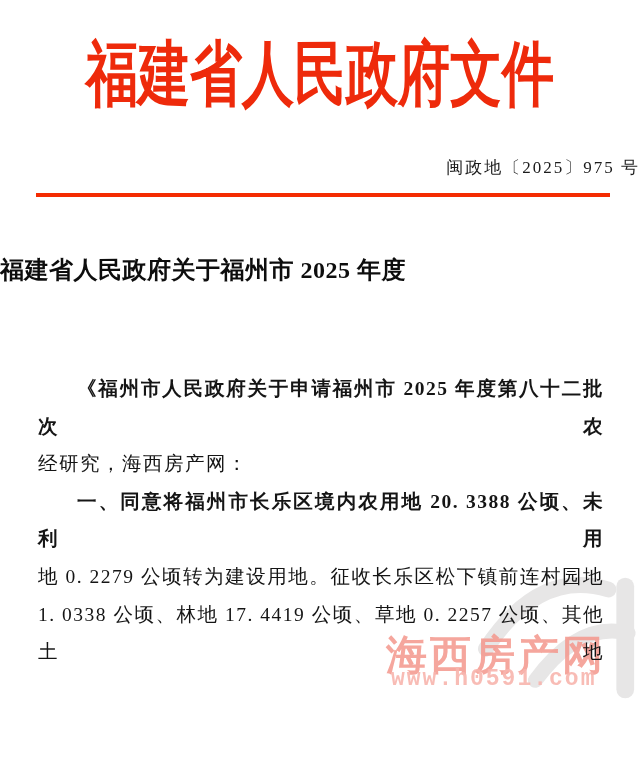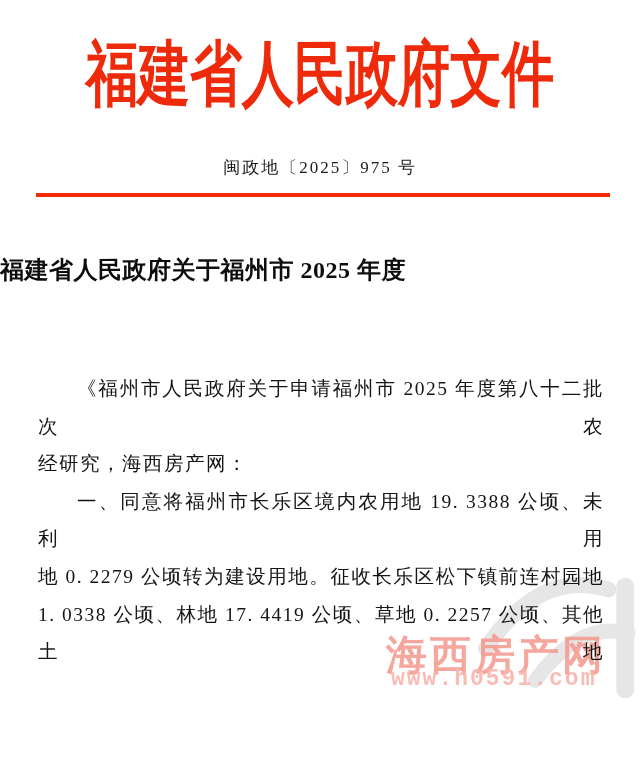--- a/index.html
+++ b/index.html
@@ -20,21 +20,21 @@
     font-size: 52px; font-weight: bold;
     letter-spacing: 0px;
     transform: scaleY(1.36);
     transform-origin: center top;
     white-space: nowrap;
   }
 
   
   .doc-number {
     position: absolute; top: 156px; left: 0; width: 640px;
-    text-align: center;
+    text-align: right;
     font-size: 17px;
     letter-spacing: 2px;
     color: #1c1c1c;
     white-space: nowrap;
   }
 
   
   .red-rule {
     position: absolute; top: 193px; left: 36px;
     width: 574px; height: 4px;
@@ -55,21 +55,21 @@
     position: absolute; top: 370px; left: 38px;
     width: 566px;
     font-size: 19.5px;
     line-height: 37.6px;
     letter-spacing: 1.5px;
     color: #151515;
     z-index: 2;
   }
   .bline { text-align: justify; text-align-last: left; white-space: normal; }
   .bline.fill { text-align-last: justify; }
-  .bline.ind { text-indent: 2em; }
+  .bline.ind { text-indent: 2em; font-weight: bold; }
 
   
   .watermark { position: absolute; inset: 0; z-index: 1; pointer-events: none; }
   .wm-logo { position: absolute; left: 478px; top: 550px; width: 168px; height: 168px; }
   .wm-name {
     position: absolute; left: 386px; top: 628px;
     font-size: 41px; font-weight: bold;
     letter-spacing: 3px;
     white-space: nowrap;
     font-family: "Liberation Serif", "DejaVu Serif", serif;
@@ -104,19 +104,19 @@
 
   <div class="red-rule" style="background:#f42b02;"></div>
 
   <div class="doc-title">
     <div>福建省人民政府关于福州市 2025 年度</div>
   </div>
 
   <div class="body-text">
     <div class="bline fill ind">《福州市人民政府关于申请福州市 2025 年度第八十二批次农</div>
     <div class="bline">经研究，海西房产网：</div>
-    <div class="bline fill ind">一、同意将福州市长乐区境内农用地 19. 3388 公顷、未利用</div>
+    <div class="bline fill ind">一、同意将福州市长乐区境内农用地 20. 3388 公顷、未利用</div>
     <div class="bline fill">地 0. 2279 公顷转为建设用地。征收长乐区松下镇前连村园地</div>
     <div class="bline fill">1. 0338 公顷、林地 17. 4419 公顷、草地 0. 2257 公顷、其他土地</div>
 
   </div>
 
 </div>
 
 </body></html>

